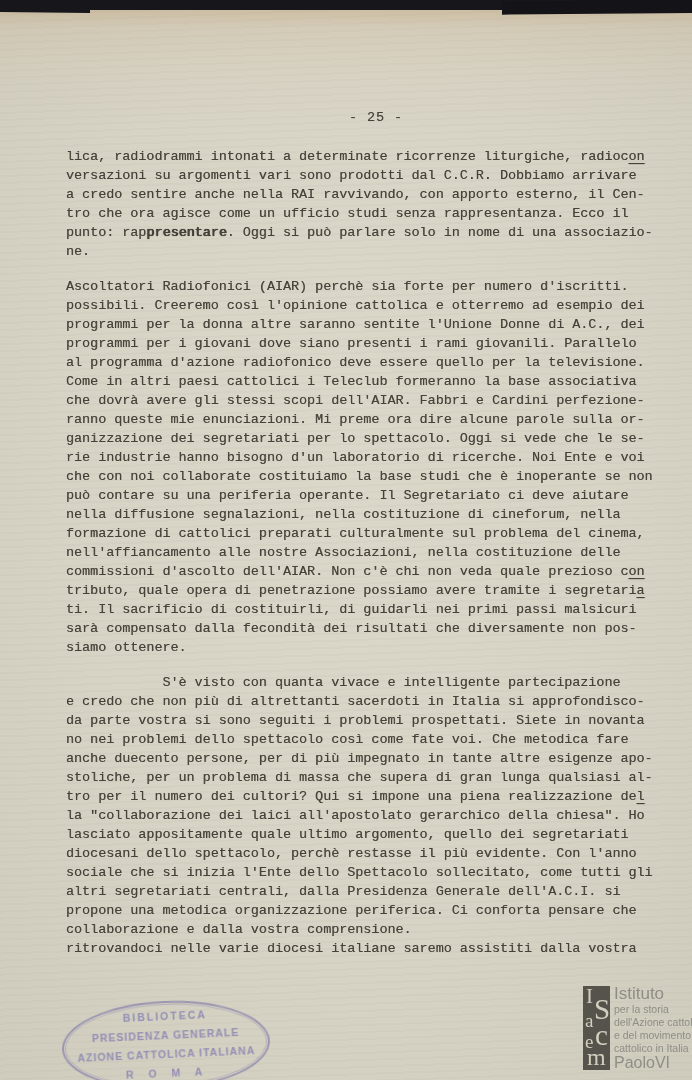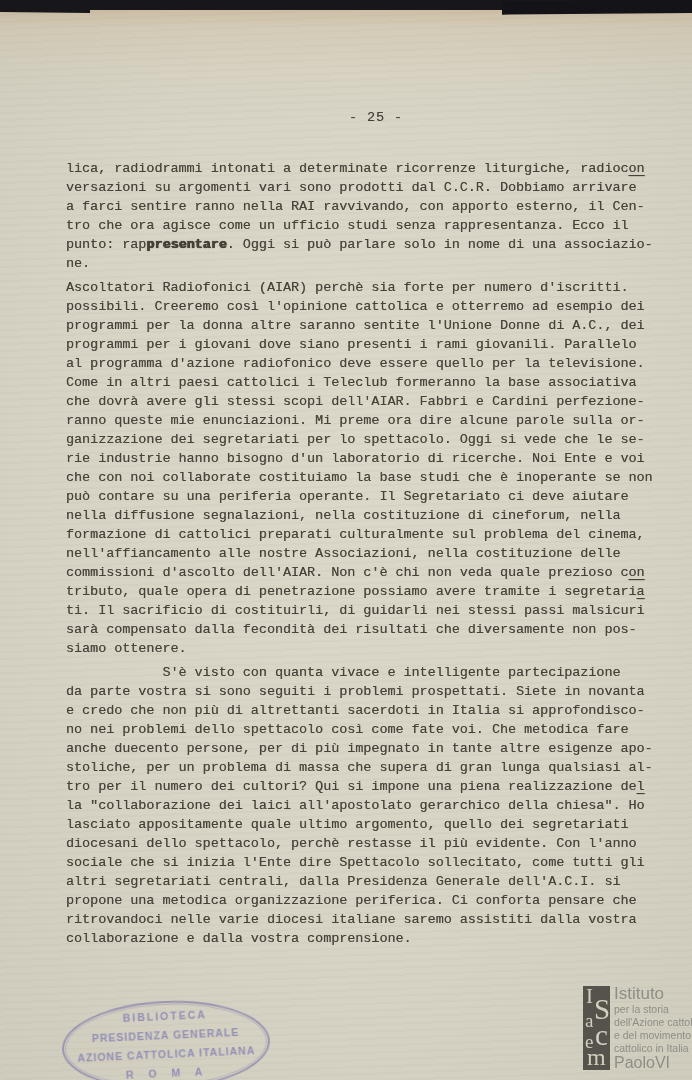--- a/index.html
+++ b/index.html
@@ -31,25 +31,25 @@
   }
 
   
   .typed-column {
     position:absolute; left:66px; top:108px; width:620px;
     font-family:"Liberation Mono","DejaVu Sans Mono",monospace;
     font-size:13.4px; line-height:19px;
     color:#464239;
     text-shadow:0.3px 0.3px 0.6px rgba(64,60,52,0.55);
   }
-  .page-number { text-align:center; margin-bottom:32px; letter-spacing:1px; }
-  .para { margin:5px 0 5px 0; }
+  .page-number { text-align:center; margin-bottom:20px; letter-spacing:1px; }
+  .para { margin:16px 0 5px 0; }
   .line { white-space:pre; }
   b.overtype {
-    font-weight:bold;
+    font-weight:normal;
     text-shadow:0.7px 0 0 #3c382f, 0 0 1px rgba(60,56,47,0.9);
   }
   span.u { text-decoration:underline; text-underline-offset:2.5px; }
 
   
   .stamp {
     position:absolute; left:62px; top:1001px; width:208px; height:88px;
     transform:rotate(-2.5deg);
     color:#8c87b3;
     opacity:0.9;
@@ -95,21 +95,21 @@
 
 <div class="page">
 
   <div class="top-edge"></div>
 
   <div class="typed-column">
     <div class="page-number">- 25 -</div>
     <div class="para">
         <div class="line">lica, radiodrammi intonati a determinate ricorrenze liturgiche, radioc<span class="u">on</span></div>
         <div class="line">versazioni su argomenti vari sono prodotti dal C.C.R. Dobbiamo arrivare</div>
-        <div class="line">a farci sentire ranno nella RAI ravvivando, con apporto esterno, il Cen-</div>
+        <div class="line">a credo sentire anche nella RAI ravvivando, con apporto esterno, il Cen-</div>
         <div class="line">tro che ora agisce come un ufficio studi senza rappresentanza. Ecco il</div>
         <div class="line">punto: rap<b class="overtype">presentare</b>. Oggi si può parlare solo in nome di una associazio-</div>
         <div class="line">ne.</div>
       </div>
     <div class="para">
         <div class="line">Ascoltatori Radiofonici (AIAR) perchè sia forte per numero d'iscritti.</div>
         <div class="line">possibili. Creeremo così l'opinione cattolica e otterremo ad esempio dei</div>
         <div class="line">programmi per la donna altre saranno sentite l'Unione Donne di A.C., dei</div>
         <div class="line">programmi per i giovani dove siano presenti i rami giovanili. Parallelo</div>
         <div class="line">al programma d'azione radiofonico deve essere quello per la televisione.</div>
@@ -118,40 +118,40 @@
         <div class="line">ranno queste mie enunciazioni. Mi preme ora dire alcune parole sulla or-</div>
         <div class="line">ganizzazione dei segretariati per lo spettacolo. Oggi si vede che le se-</div>
         <div class="line">rie industrie hanno bisogno d'un laboratorio di ricerche. Noi Ente e voi</div>
         <div class="line">che con noi collaborate costituiamo la base studi che è inoperante se non</div>
         <div class="line">può contare su una periferia operante. Il Segretariato ci deve aiutare</div>
         <div class="line">nella diffusione segnalazioni, nella costituzione di cineforum, nella</div>
         <div class="line">formazione di cattolici preparati culturalmente sul problema del cinema,</div>
         <div class="line">nell'affiancamento alle nostre Associazioni, nella costituzione delle</div>
         <div class="line">commissioni d'ascolto dell'AIAR. Non c'è chi non veda quale prezioso c<span class="u">on</span></div>
         <div class="line">tributo, quale opera di penetrazione possiamo avere tramite i segretari<span class="u">a</span></div>
-        <div class="line">ti. Il sacrificio di costituirli, di guidarli nei stessi passi malsicuri</div>
+        <div class="line">ti. Il sacrificio di costituirli, di guidarli nei primi passi malsicuri</div>
         <div class="line">sarà compensato dalla fecondità dei risultati che diversamente non pos-</div>
         <div class="line">siamo ottenere.</div>
       </div>
     <div class="para">
         <div class="line">            S'è visto con quanta vivace e intelligente partecipazione</div>
+        <div class="line">e credo che non più di altrettanti sacerdoti in Italia si approfondisco-</div>
         <div class="line">da parte vostra si sono seguiti i problemi prospettati. Siete in novanta</div>
-        <div class="line">e credo che non più di altrettanti sacerdoti in Italia si approfondisco-</div>
         <div class="line">no nei problemi dello spettacolo così come fate voi. Che metodica fare</div>
         <div class="line">anche duecento persone, per di più impegnato in tante altre esigenze apo-</div>
         <div class="line">stoliche, per un problema di massa che supera di gran lunga qualsiasi al-</div>
         <div class="line">tro per il numero dei cultori? Qui si impone una piena realizzazione de<span class="u">l</span></div>
         <div class="line">la "collaborazione dei laici all'apostolato gerarchico della chiesa". Ho</div>
         <div class="line">lasciato appositamente quale ultimo argomento, quello dei segretariati</div>
         <div class="line">diocesani dello spettacolo, perchè restasse il più evidente. Con l'anno</div>
-        <div class="line">sociale che si inizia l'Ente dire Spettacolo sollecitato, come tutti gli</div>
+        <div class="line">sociale che si inizia l'Ente dello Spettacolo sollecitato, come tutti gli</div>
         <div class="line">altri segretariati centrali, dalla Presidenza Generale dell'A.C.I. si</div>
         <div class="line">propone una metodica organizzazione periferica. Ci conforta pensare che</div>
+        <div class="line">collaborazione e dalla vostra comprensione.</div>
         <div class="line">ritrovandoci nelle varie diocesi italiane saremo assistiti dalla vostra</div>
-        <div class="line">collaborazione e dalla vostra comprensione.</div>
       </div>
   </div>
 
   <div class="stamp">
     <div class="oval-outer"></div>
     <div class="oval-inner"></div>
     <div class="s-lines">
         <div class="s-line">BIBLIOTECA</div>
         <div class="s-line">PRESIDENZA GENERALE</div>
         <div class="s-line">AZIONE CATTOLICA ITALIANA</div>

